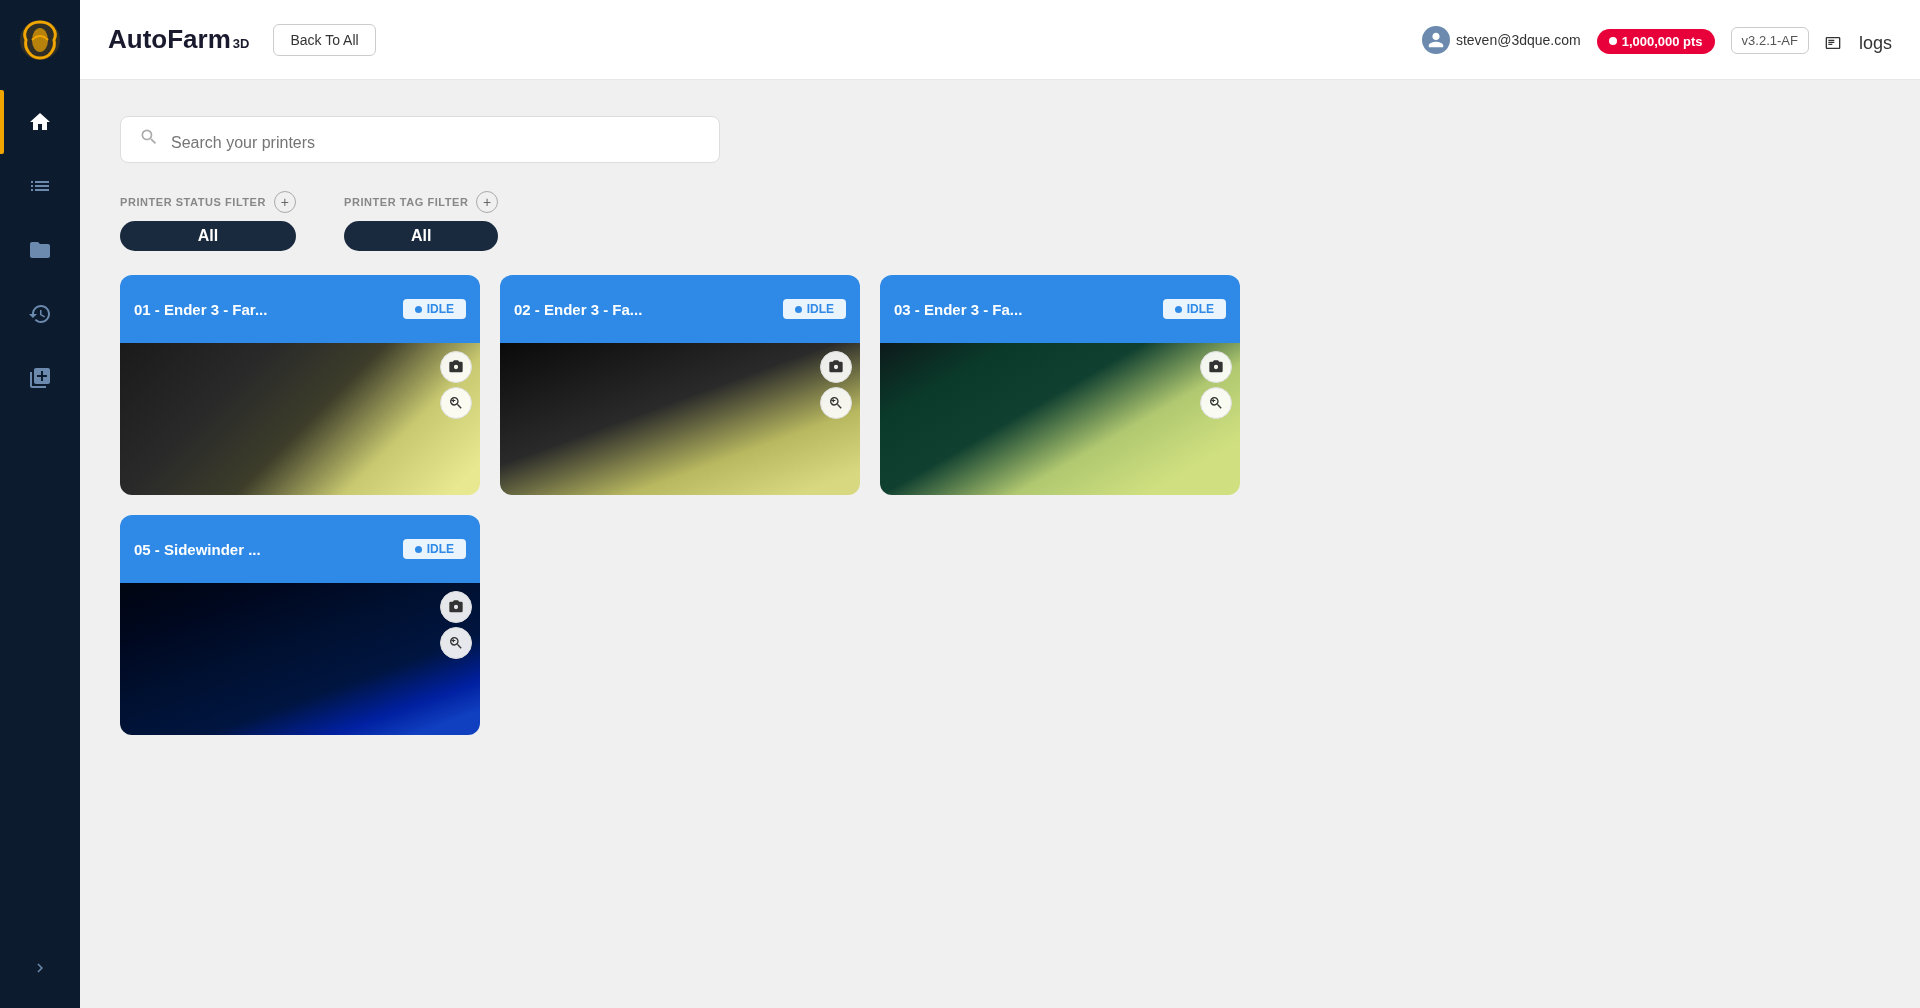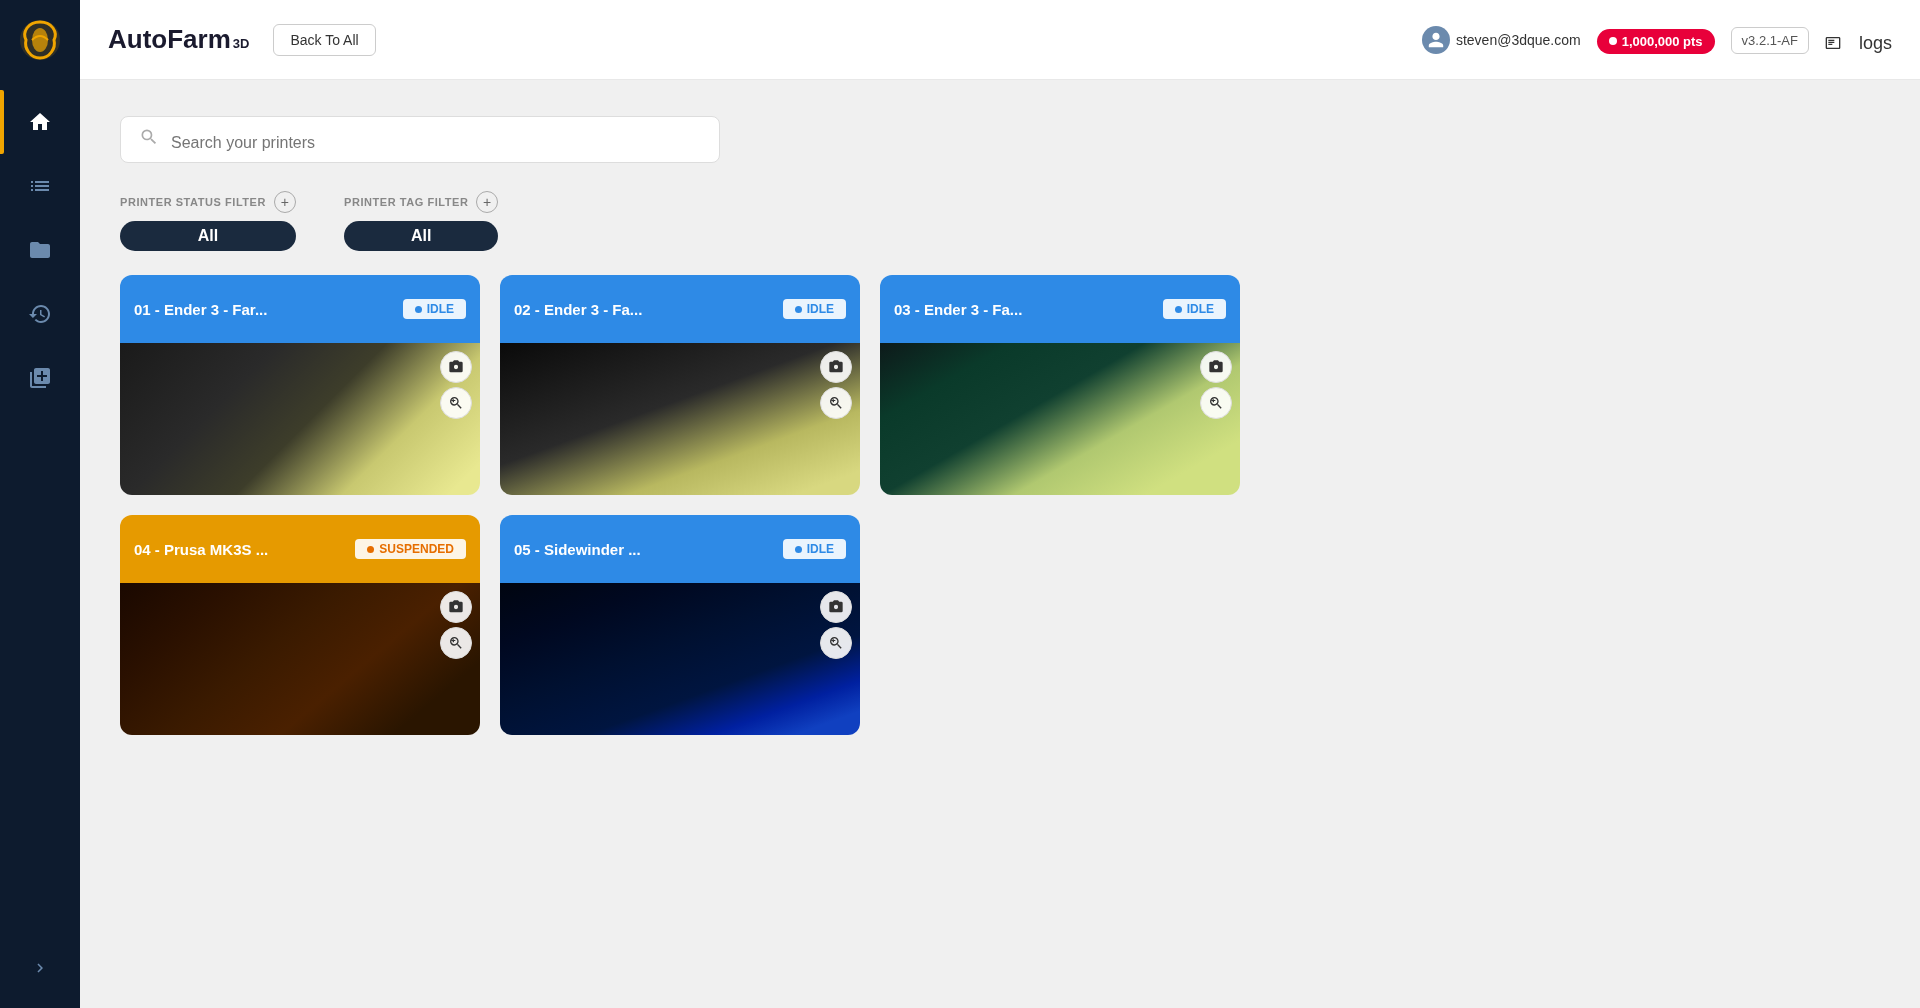--- a/index.html
+++ b/index.html
@@ -542,44 +542,20 @@
         </div>
         <div class="cam-icon-btn">
           <svg width="16" height="16" viewBox="0 0 24 24" fill="#333">
                   <path d="M15.5 14h-.79l-.28-.27A6.471 6.471 0 0 0 16 9.5 6.5 6.5 0 1 0 9.5 16c1.61 0 3.09-.59 4.23-1.57l.27.28v.79l5 4.99L20.49 19l-4.99-5zm-6 0C7.01 14 5 11.99 5 9.5S7.01 5 9.5 5 14 7.01 14 9.5 11.99 14 9.5 14zm.5-5H9v2H7V9H5V7.5h2v-2h1.5v2H11V9z"></path>
                 </svg>
         </div>
       </div>
     </div>
   </div>
         <div class="printer-card">
-    <div class="printer-card-header orange">
-      <span>04 - Prusa MK3S ...</span>
-      <div class="status-badge suspended">
-        <span class="status-dot suspended"></span>
-        <span>SUSPENDED</span>
-      </div>
-    </div>
-    <div class="printer-card-image">
-      <div class="cam-prusa"></div>
-      <div class="cam-icons">
-        <div class="cam-icon-btn">
-          <svg width="16" height="16" viewBox="0 0 24 24" fill="#333">
-                  <path d="M12 15.2A3.2 3.2 0 0 1 8.8 12 3.2 3.2 0 0 1 12 8.8 3.2 3.2 0 0 1 15.2 12 3.2 3.2 0 0 1 12 15.2M20 4h-3.17L15 2H9L7.17 4H4a2 2 0 0 0-2 2v12a2 2 0 0 0 2 2h16a2 2 0 0 0 2-2V6a2 2 0 0 0-2-2z"></path>
-                </svg>
-        </div>
-        <div class="cam-icon-btn">
-          <svg width="16" height="16" viewBox="0 0 24 24" fill="#333">
-                  <path d="M15.5 14h-.79l-.28-.27A6.471 6.471 0 0 0 16 9.5 6.5 6.5 0 1 0 9.5 16c1.61 0 3.09-.59 4.23-1.57l.27.28v.79l5 4.99L20.49 19l-4.99-5zm-6 0C7.01 14 5 11.99 5 9.5S7.01 5 9.5 5 14 7.01 14 9.5 11.99 14 9.5 14zm.5-5H9v2H7V9H5V7.5h2v-2h1.5v2H11V9z"></path>
-                </svg>
-        </div>
-      </div>
-    </div>
-  </div>
-        <div class="printer-card">
     <div class="printer-card-header blue">
       <span>05 - Sidewinder ...</span>
       <div class="status-badge idle">
         <span class="status-dot idle"></span>
         <span>IDLE</span>
       </div>
     </div>
     <div class="printer-card-image">
       <div class="cam-sidewinder"></div>
       <div class="cam-icons">

